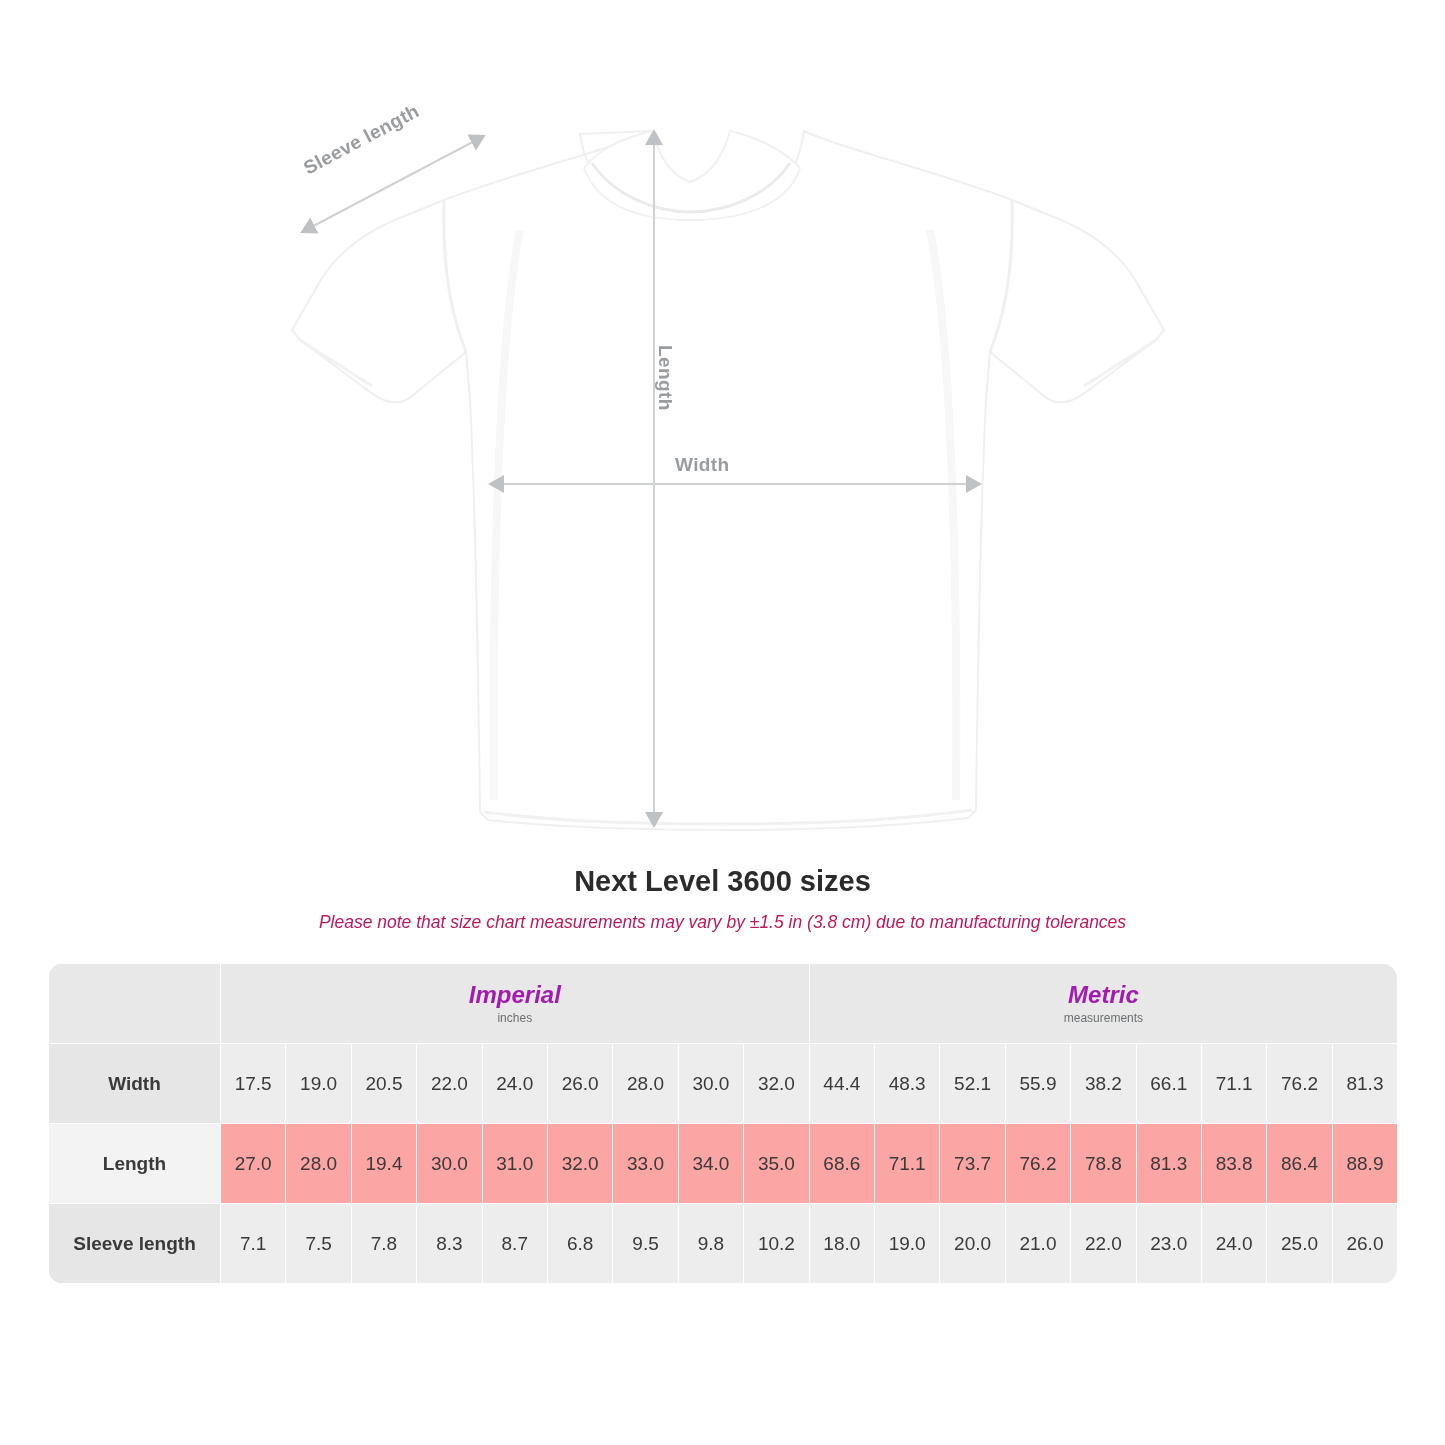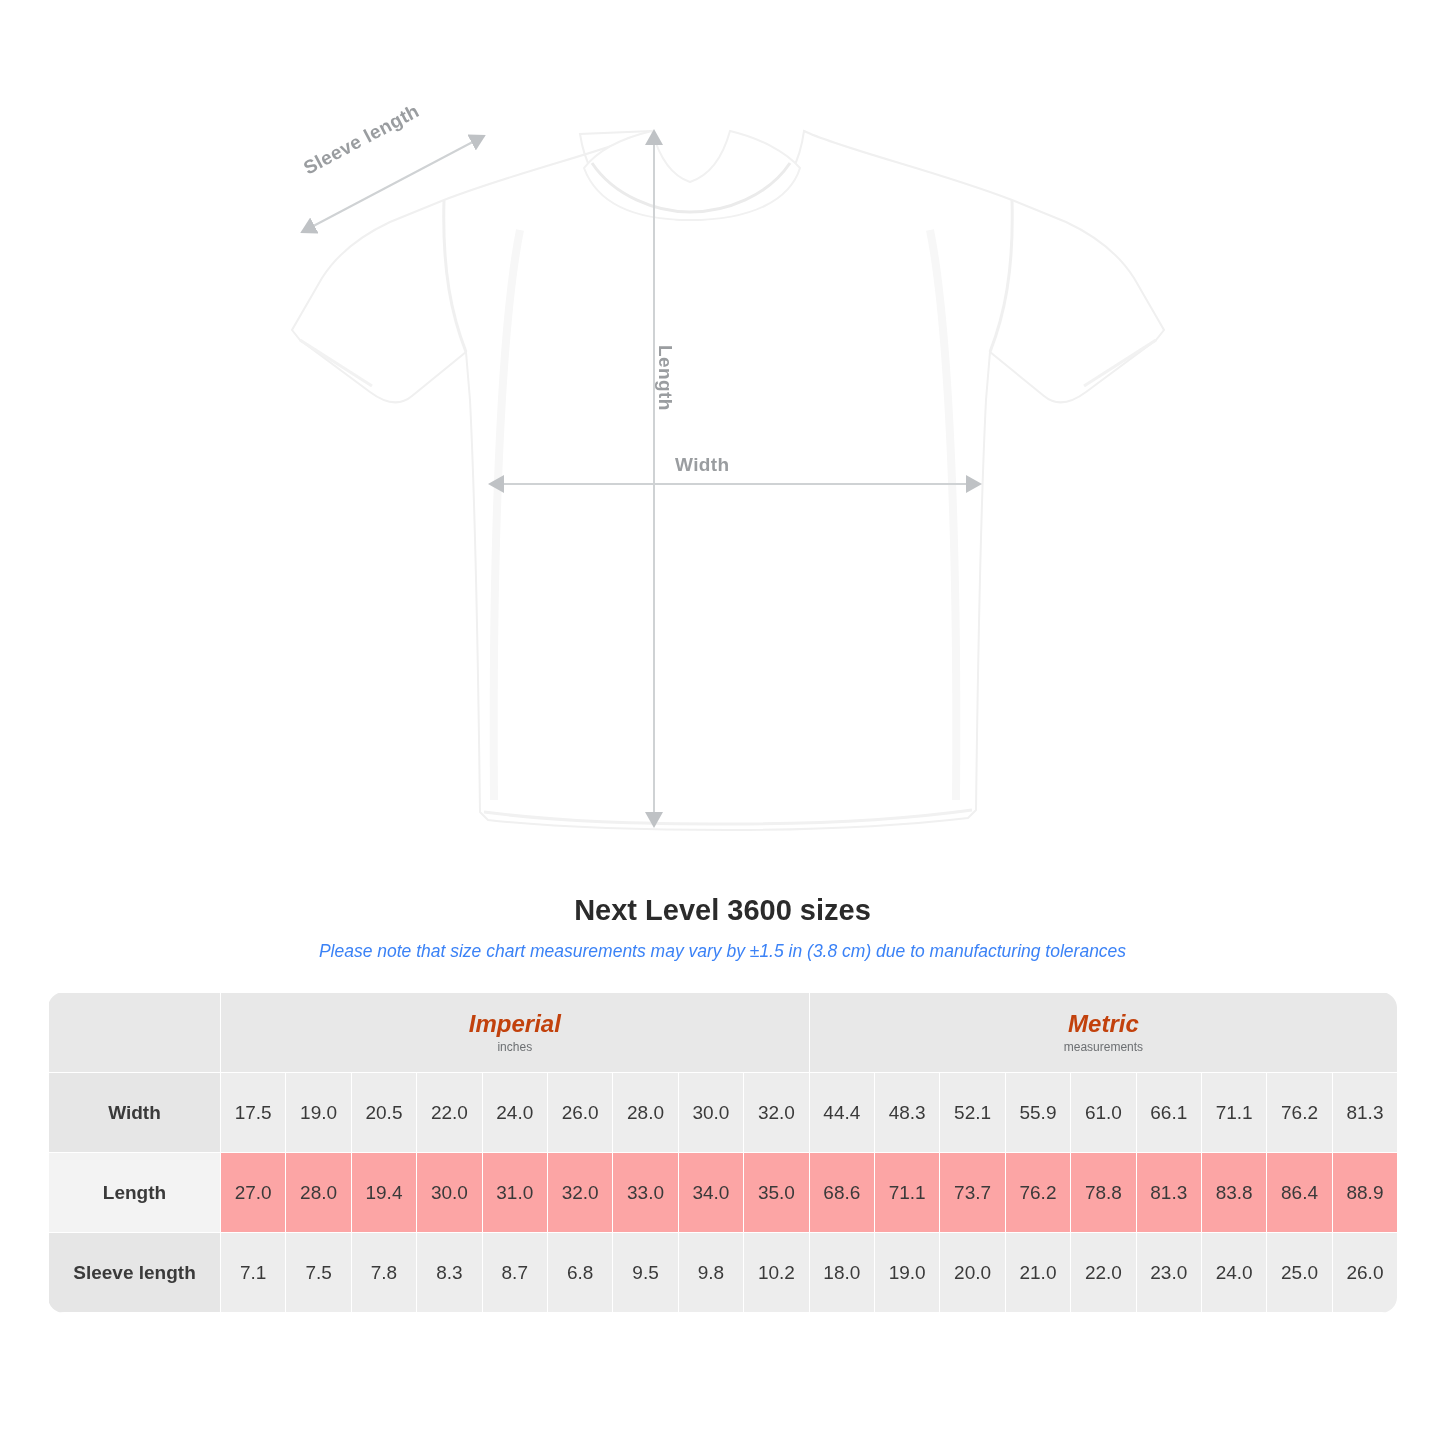--- a/index.html
+++ b/index.html
@@ -55,32 +55,32 @@
     text-orientation: mixed;
   }
   .label-width {
     left: 675px;
     top: 454px;
   }
 
   
   .title-block {
     text-align: center;
-    margin-top: 39px;
+    margin-top: 10px;
   }
   .chart-title {
     font-size: 29px;
     font-weight: bold;
     color: #2b2b2b;
     margin: 0;
   }
   .chart-note {
     font-size: 17.5px;
     font-style: italic;
-    color: #3b82f6;
+    color: #be185d;
     margin: 14px 0 0 0;
   }
 
   
   .table-wrap {
     margin: 30px 48px 0 48px;
     border-radius: 16px;
     overflow: hidden;
   }
   table.size-table {
@@ -98,21 +98,21 @@
     vertical-align: middle;
   }
   .unit-header {
     background: #e8e8e8;
     height: 108px;
   }
   .unit-header .unit-name {
     font-size: 24px;
     font-style: italic;
     font-weight: bold;
-    color: #c2410c;
+    color: #a21caf;
     line-height: 1.25;
   }
   .unit-header .unit-sub {
     font-size: 12px;
     color: #6c6f72;
     font-style: normal;
     font-weight: normal;
     line-height: 1.4;
   }
   .col-label {
@@ -251,21 +251,21 @@
           <td>22.0</td>
           <td>24.0</td>
           <td>26.0</td>
           <td>28.0</td>
           <td>30.0</td>
           <td>32.0</td>
           <td>44.4</td>
           <td>48.3</td>
           <td>52.1</td>
           <td>55.9</td>
-          <td>61.0</td>
+          <td>38.2</td>
           <td>66.1</td>
           <td>71.1</td>
           <td>76.2</td>
           <td>81.3</td>
         </tr>
 
         <tr class="row-white">
           <td class="row-head-cell">Length</td>
           <td>27.0</td>
           <td>28.0</td>

